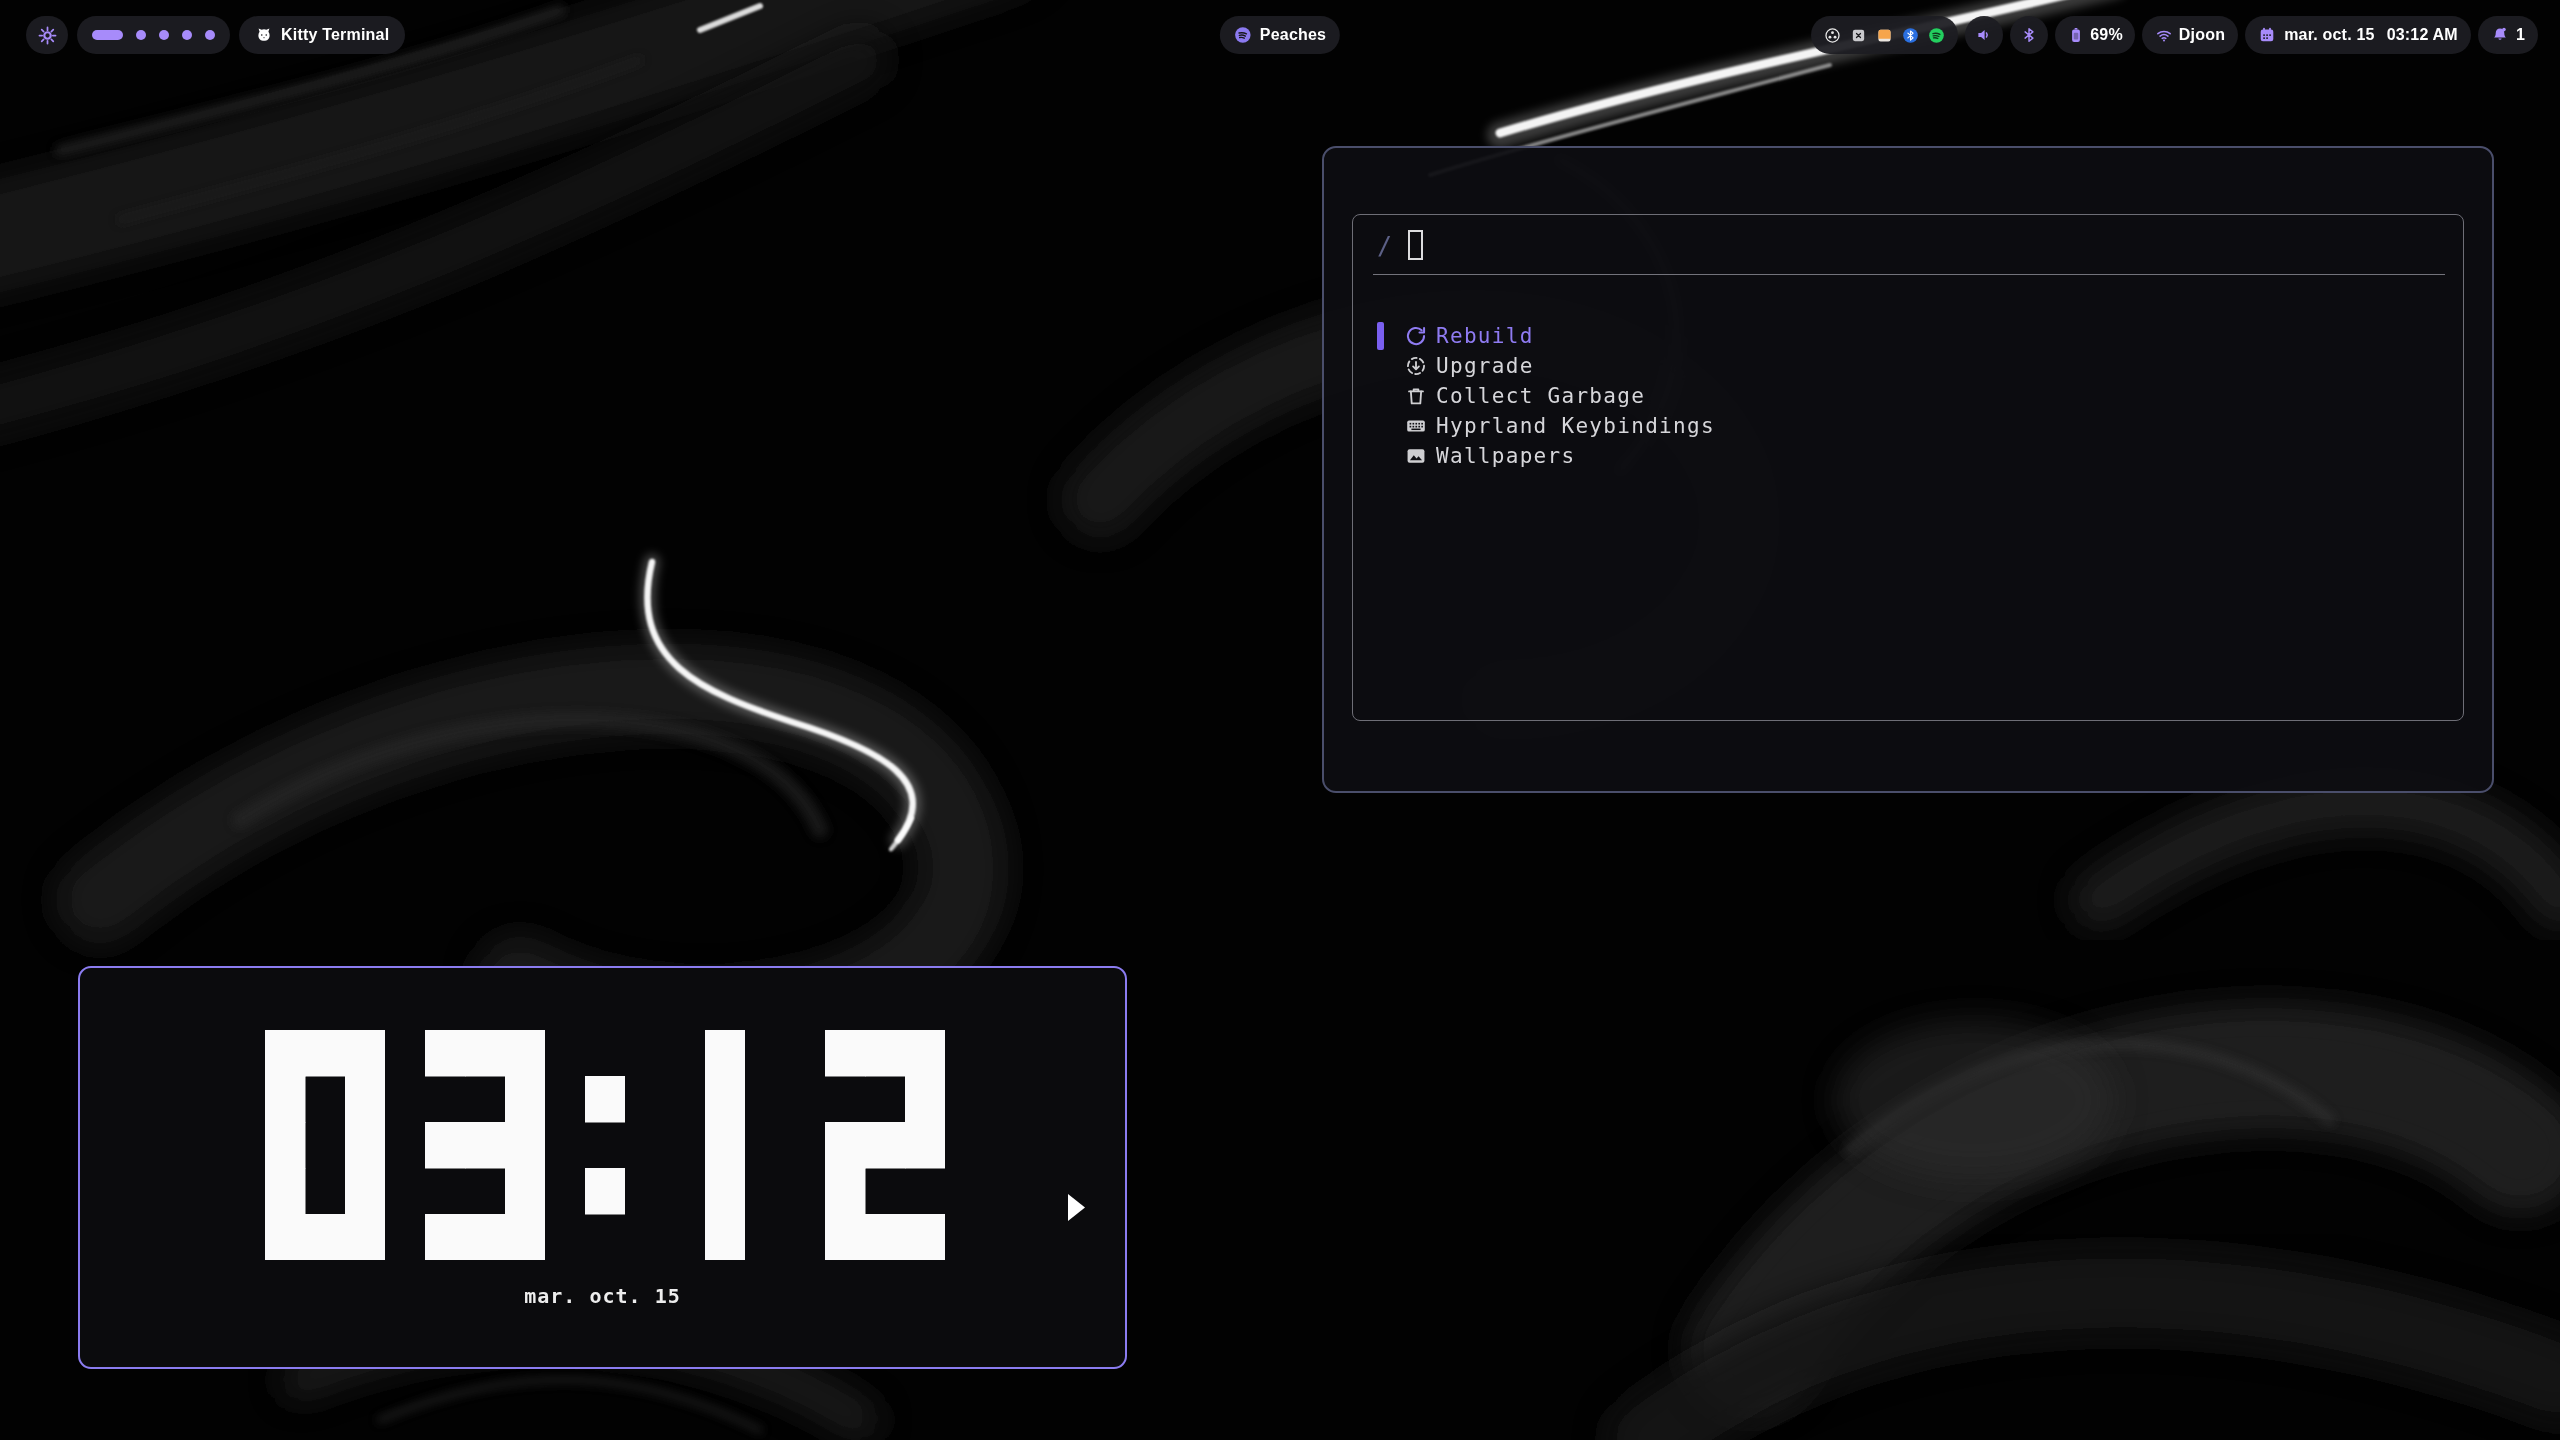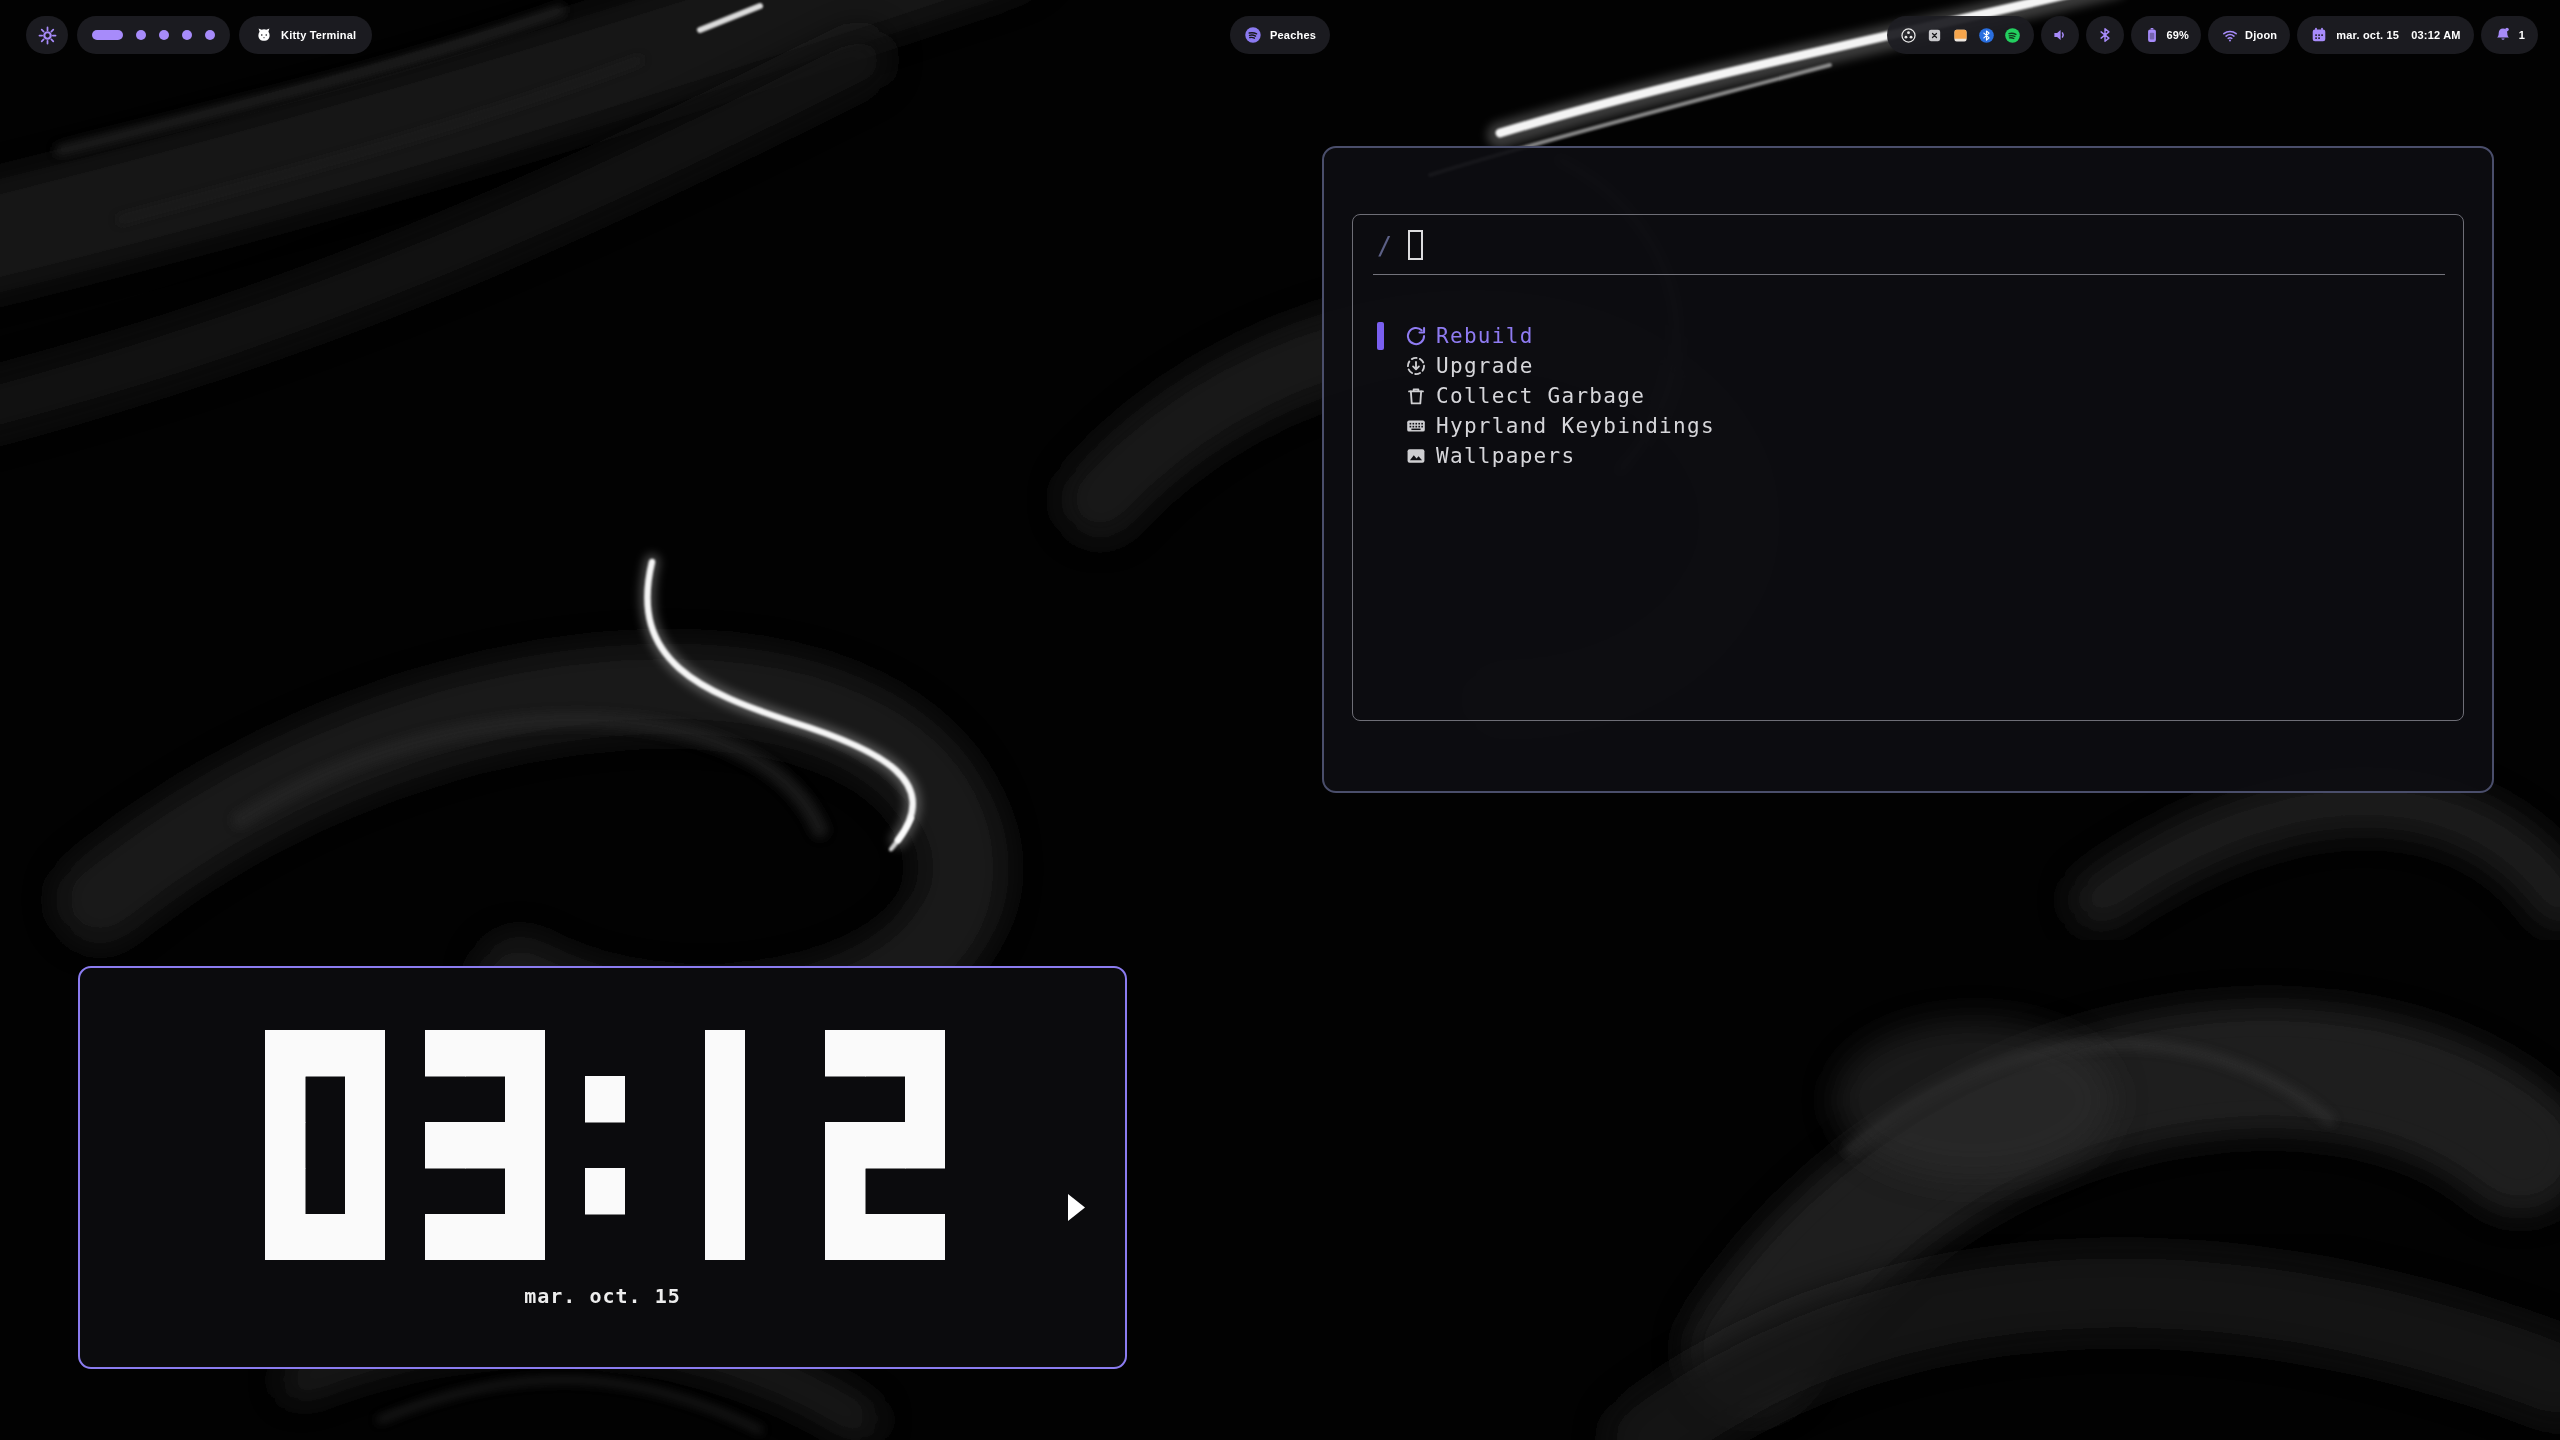--- a/index.html
+++ b/index.html
@@ -4,21 +4,21 @@
 <style>
   html,body{margin:0;padding:0;background:#000;}
   body{width:2560px;height:1440px;position:relative;overflow:hidden;
        font-family:"Liberation Sans",sans-serif;-webkit-font-smoothing:antialiased;}
 
   
   #wall{position:absolute;inset:0;z-index:0;}
 
   
   .pill{height:38px;background:rgba(29,29,34,.94);border-radius:19px;
-        display:flex;align-items:center;color:#fff;font-weight:700;font-size:11px;
+        display:flex;align-items:center;color:#fff;font-weight:700;font-size:16px;
         letter-spacing:.2px;}
   .bar-left{position:absolute;left:26px;top:16px;display:flex;gap:9px;z-index:5;}
   .bar-center{position:absolute;left:50%;top:16px;transform:translateX(-50%);z-index:5;}
   .bar-right{position:absolute;right:22px;top:16px;display:flex;gap:7px;z-index:5;}
   .p-ic{width:18px;height:18px;display:block;}
   .p-ic svg{width:100%;height:100%;display:block;}
   .gear-pill{width:42px;justify-content:center;}
   .gear-pill .p-ic{width:21px;height:21px;}
   .ws-pill{padding:0 15px;gap:13px;}
   .ws-active{width:31px;height:10px;border-radius:5px;background:#a78bfa;}

